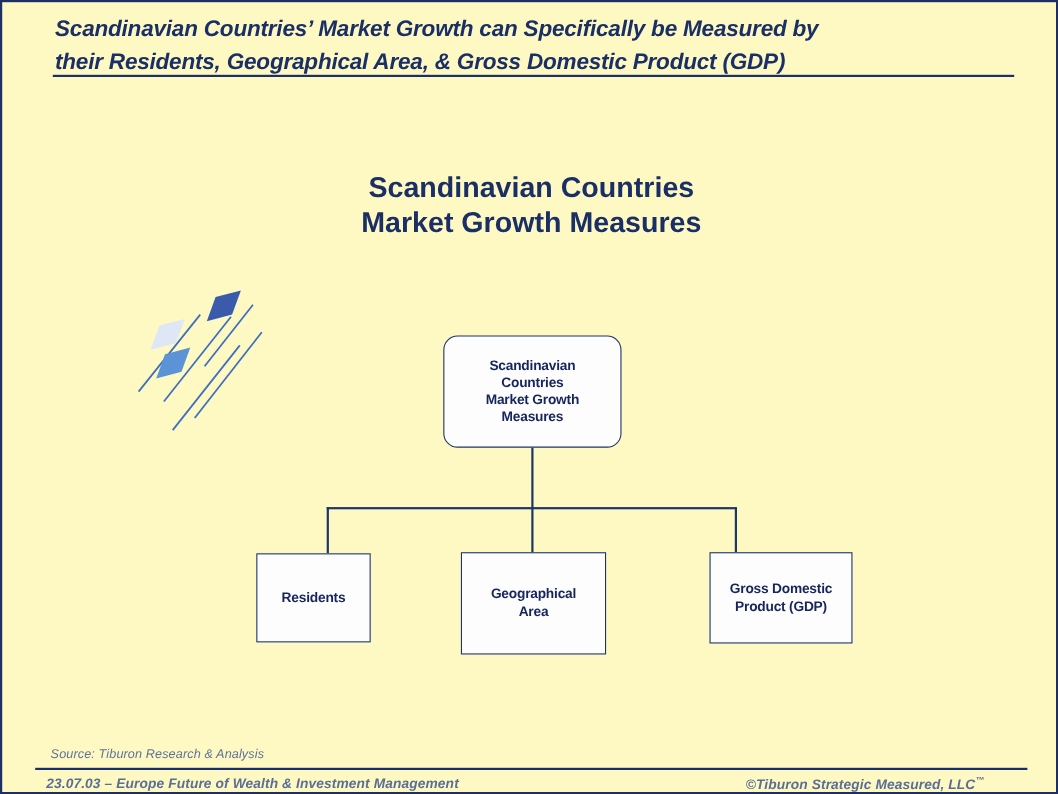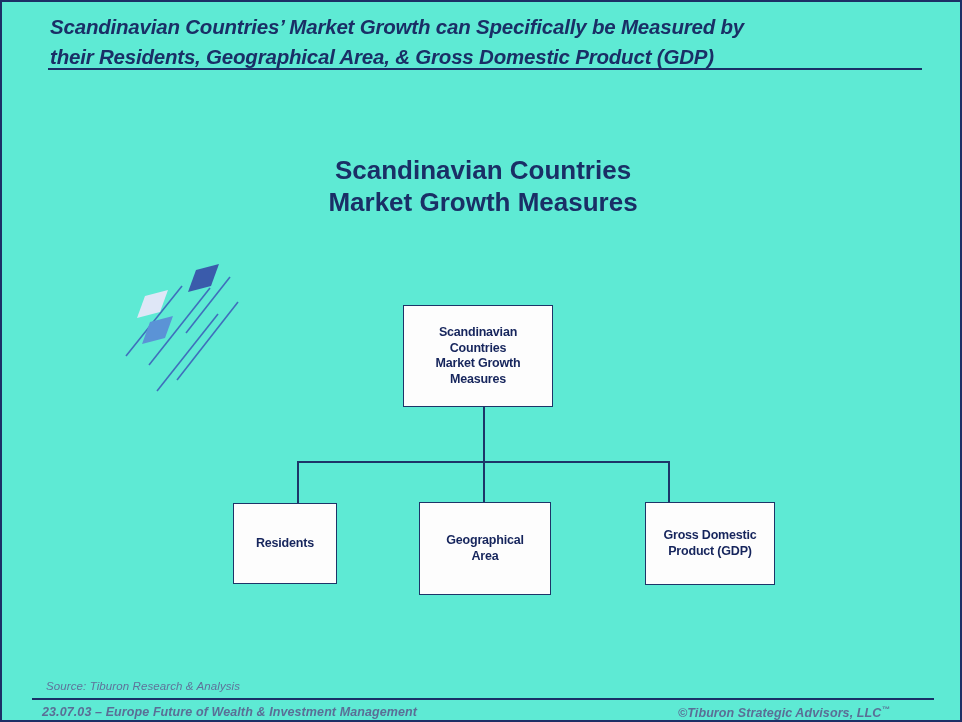--- a/index.html
+++ b/index.html
@@ -7,21 +7,21 @@
     padding: 0;
     background: #ffffff;
   }
   body {
     font-family: "Liberation Sans", sans-serif;
   }
   #slide {
     position: relative;
     width: 962px;
     height: 722px;
-    background: #5eead4;
+    background: #fef9c3;
     border: 2px solid #1d2f66;
     box-sizing: border-box;
     overflow: hidden;
   }
 
   
   #header-title {
     position: absolute;
     left: 48px;
     top: 10px;
@@ -78,22 +78,23 @@
     text-align: center;
     color: #16255c;
     font-size: 12.5px;
     font-weight: bold;
     line-height: 15.5px;
     letter-spacing: -0.2px;
   }
   #node-root {
     left: 401px;
     top: 303px;
-    width: 150px;
+    width: 162px;
     height: 102px;
+    border-radius: 13px;
   }
   #node-residents {
     left: 231px;
     top: 501px;
     width: 104px;
     height: 81px;
   }
   #node-geographical-area {
     left: 417px;
     top: 500px;
@@ -244,17 +245,17 @@
 
   <div class="node" id="node-gdp">
     <span style="white-space:pre-line;">Gross Domestic
 Product (GDP)</span>
   </div>
 
   <div id="source-line">Source:  Tiburon Research &amp; Analysis</div>
   <div id="footer-rule"></div>
   <div id="footer-left">23.07.03 – Europe Future of Wealth &amp; Investment Management</div>
   <div id="footer-copyright">
-    <span>©Tiburon Strategic Advisors, LLC</span><span class="tm">™</span>
+    <span>©Tiburon Strategic Measured, LLC</span><span class="tm">™</span>
   </div>
   <div id="page-number">108</div>
 
 </div>
 
 </body></html>

